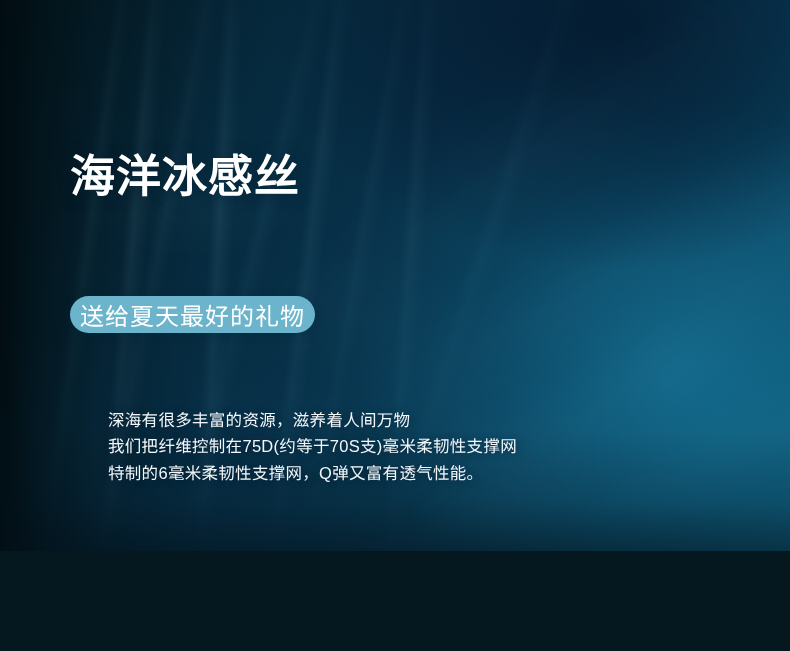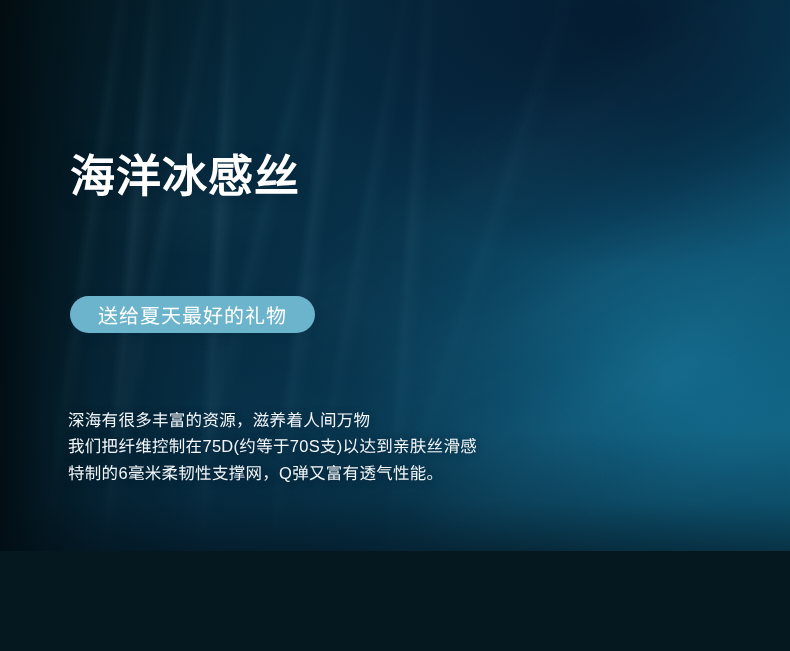--- a/index.html
+++ b/index.html
@@ -155,21 +155,21 @@
 
   #gift-badge {
     position: absolute;
     left: 70px;
     top: 296px;
     width: 245px;
     height: 37px;
     border-radius: 19px;
     background: #6cb4cb;
     color: #ffffff;
-    font-size: 20px;
+    font-size: 24px;
     font-weight: 500;
     letter-spacing: 1px;
     display: flex;
     align-items: center;
     justify-content: center;
     box-shadow: 0 2px 10px rgba(0, 40, 60, 0.32);
     cursor: pointer;
     box-sizing: border-box;
   }
 
@@ -178,21 +178,21 @@
     left: 68px;
     top: 390px;
     color: #f2f7fa;
     font-size: 16.5px;
     font-weight: 400;
     line-height: 26.5px;
     letter-spacing: 0.3px;
     text-shadow: 0 1px 7px rgba(0, 25, 45, 0.60);
     white-space: nowrap;
   }
-  #body-copy .body-line { display: block; }
+  #body-copy .body-line { display: block; margin-left: 40px; }
 
   #tagline {
     position: absolute;
     left: 70px;
     top: 568px;
     color: #ffffff;
     font-size: 21px;
     font-weight: 500;
     letter-spacing: 1.2px;
     text-shadow: 0 1px 9px rgba(0, 25, 45, 0.55);
@@ -232,21 +232,21 @@
     <h1 id="headline">
       <span class="hl-line">海洋冰感丝</span>
     </h1>
 
     <div id="gift-badge">
       <span>送给夏天最好的礼物</span>
     </div>
 
     <p id="body-copy">
       <span class="body-line">深海有很多丰富的资源，滋养着人间万物</span>
-      <span class="body-line">我们把纤维控制在75D(约等于70S支)以达到亲肤丝滑感</span>
+      <span class="body-line">我们把纤维控制在75D(约等于70S支)毫米柔韧性支撑网</span>
       <span class="body-line">特制的6毫米柔韧性支撑网，Q弹又富有透气性能。</span>
     </p>
 
 
     <div id="divider"></div>
 
   </div>
 </div>
 
 </body></html>

